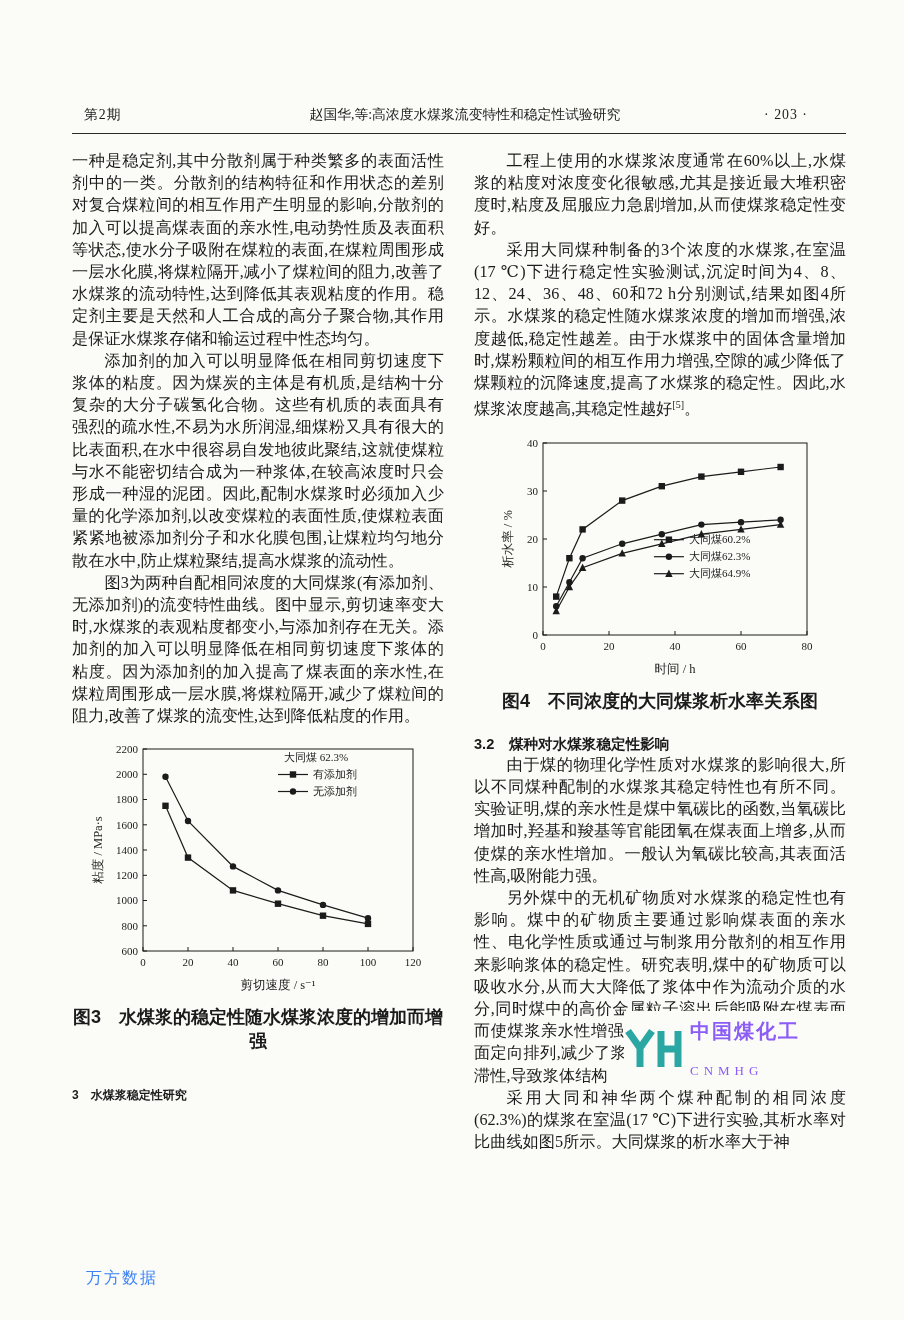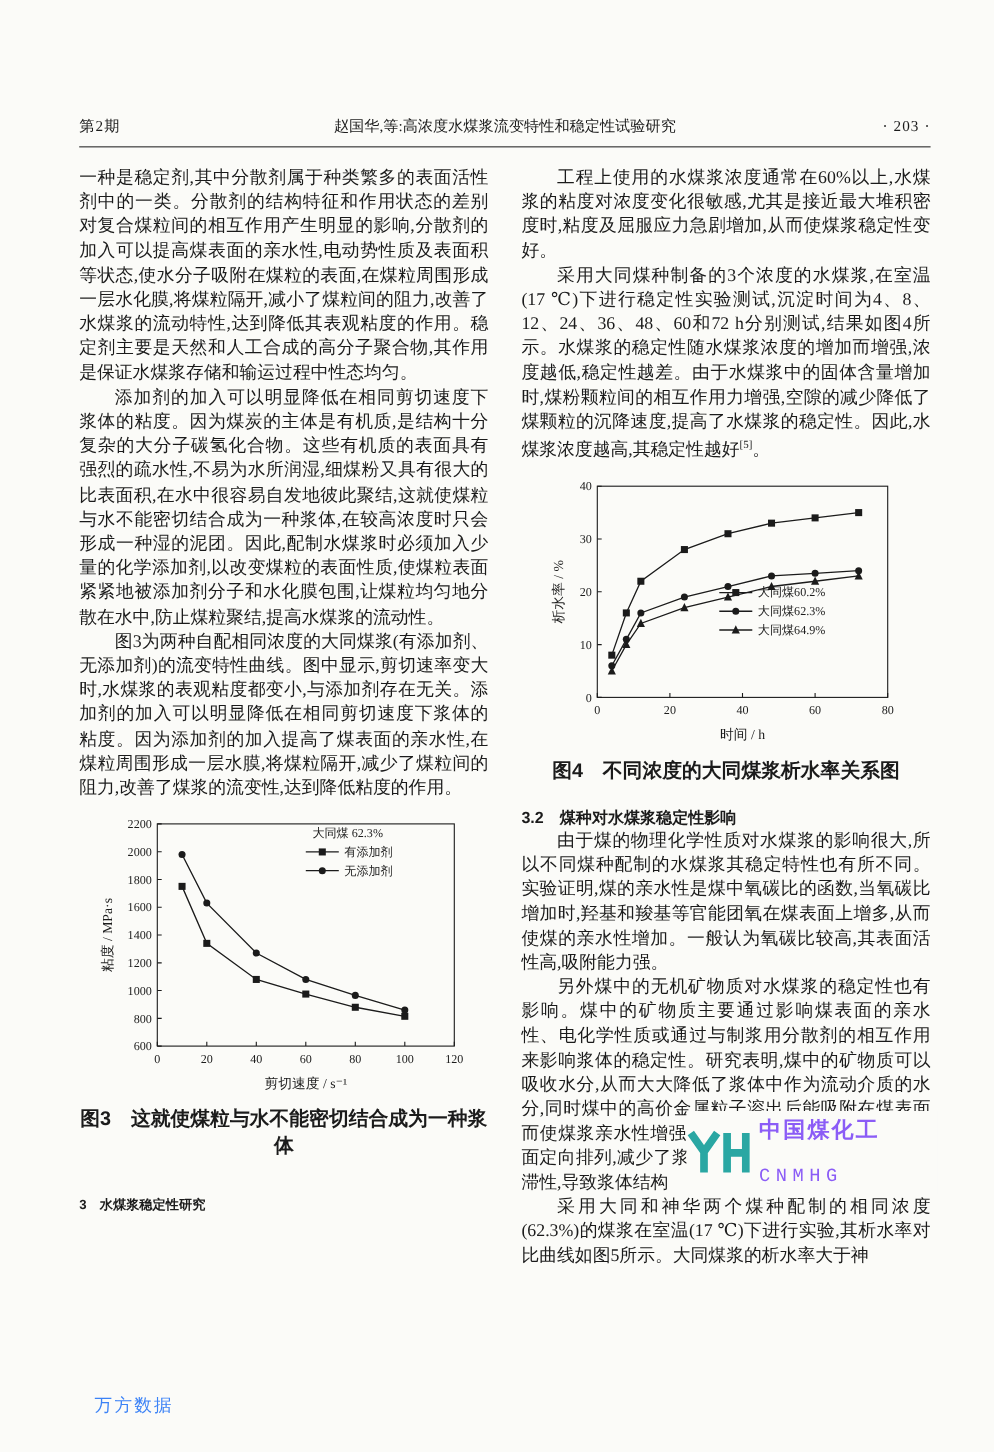--- a/index.html
+++ b/index.html
@@ -1,22 +1,22 @@
 <!DOCTYPE html>
 <html><head>
 <meta charset="utf-8">
 <style>
   html,body{margin:0;padding:0;background:#ffffff;}
   .page{width:904px;height:1320px;background:#fbfbf8;position:relative;overflow:hidden;
         font-family:"Liberation Serif","DejaVu Serif",serif;color:#1b1b1b;}
   .content{position:absolute;left:72px;top:106px;width:774px;}
-  .header{display:flex;align-items:baseline;font-size:13.8px;}
+  .header{display:flex;align-items:baseline;font-size:13.8px;margin-left:12px;}
   .issue{width:120px;letter-spacing:1px;}
   .running-title{flex:1;text-align:center;}
-  .pageno{width:120px;text-align:right;letter-spacing:1px;}
+  .pageno{width:120px;text-align:center;letter-spacing:1px;}
   .rule{border-top:1.7px solid #2b2b2b;margin-top:9px;}
   .cols{display:flex;gap:30px;margin-top:16px;align-items:flex-start;}
   .col{width:372px;position:relative;}
   p.para{margin:0;font-size:16.2px;line-height:22.2px;text-align:justify;}
   p.indent{text-indent:2em;}
   sup.ref{font-size:10px;}
   .chart{margin:12px auto 0;}
   .chart text{font-family:"Liberation Serif","DejaVu Serif",serif;fill:#1b1b1b;}
   .chart .tick{font-size:11px;}
   .chart .axis{font-size:12.5px;}
@@ -26,21 +26,21 @@
            font-family:"Liberation Sans","DejaVu Sans",sans-serif;}
   .subsec-heading{font-weight:bold;font-size:14.6px;margin:40px 0 0 0;
            font-family:"Liberation Sans","DejaVu Sans",sans-serif;}
   .sub32{margin-top:22px;}
   .mt12{margin-top:12px;}
   .cw-watermark{position:absolute;right:-6px;bottom:66px;width:228px;height:76px;background:#fbfbf8;
        display:flex;align-items:center;gap:8px;z-index:5;}
   .cw-text{color:#8b5cf6;line-height:1.25;}
   .cw-line1{font-size:20px;font-weight:bold;letter-spacing:2px;
            font-family:"Liberation Sans","DejaVu Sans",sans-serif;}
-  .cw-line2{font-size:17px;letter-spacing:5px;font-family:Liberation Mono, monospace;margin-top:19px;}
+  .cw-line2{font-size:13px;letter-spacing:5px;font-family:Liberation Serif, serif;margin-top:19px;}
   .footer-stamp{position:absolute;left:86px;top:1268px;font-size:16px;color:#3b82f6;letter-spacing:2px;}
 </style>
 </head>
 <body>
 
 <div class="page">
   <div class="content">
 
     <div class="header">
       <div class="issue">第2期</div>
@@ -106,21 +106,21 @@
               <circle cx="234.0" cy="165.9" r="3.2" fill="#1b1b1b"></circle>
               <circle cx="279.0" cy="179.2" r="3.2" fill="#1b1b1b"></circle>
               <text x="195.0" y="22.0" class="tick">大同煤 62.3%</text>
               <line x1="189.0" y1="35.5" x2="219.0" y2="35.5" stroke="#1b1b1b" stroke-width="1.2"></line>
               <rect x="200.8" y="32.3" width="6.4" height="6.4" fill="#1b1b1b"></rect>
               <text x="224.0" y="39.0" class="tick">有添加剂</text>
               <line x1="189.0" y1="52.5" x2="219.0" y2="52.5" stroke="#1b1b1b" stroke-width="1.2"></line>
               <circle cx="204.0" cy="52.5" r="3.2" fill="#1b1b1b"></circle>
               <text x="224.0" y="56.0" class="tick">无添加剂</text>
             </svg></div>
-        <div class="caption">图3　这就使煤粒与水不能密切结合成为一种浆体</div>
+        <div class="caption">图3　水煤浆的稳定性随水煤浆浓度的增加而增强</div>
         <h2 class="sec-heading">3　水煤浆稳定性研究</h2>
       </div>
 
       <div class="col">
         <p class="para indent">工程上使用的水煤浆浓度通常在60%以上,水煤浆的粘度对浓度变化很敏感,尤其是接近最大堆积密度时,粘度及屈服应力急剧增加,从而使煤浆稳定性变好。</p>
         <p class="para indent"><span>采用大同煤种制备的3个浓度的水煤浆,在室温(17 ℃)下进行稳定性实验测试,沉淀时间为4、8、12、24、36、48、60和72 h分别测试,结果如图4所示。水煤浆的稳定性随水煤浆浓度的增加而增强,浓度越低,稳定性越差。由于水煤浆中的固体含量增加时,煤粉颗粒间的相互作用力增强,空隙的减少降低了煤颗粒的沉降速度,提高了水煤浆的稳定性。因此,水煤浆浓度越高,其稳定性越好</span><sup class="ref">[5]</sup><span>。</span></p>
         <div class="chart" style="width:322px;height:248px"><svg xmlns="http://www.w3.org/2000/svg" width="322" height="248">
               <rect x="44" y="10" width="264" height="192" fill="none" stroke="#1b1b1b" stroke-width="1"></rect>
               <line x1="44.0" y1="202" x2="44.0" y2="198" stroke="#1b1b1b" stroke-width="1"></line>
               <text x="44.0" y="217" text-anchor="middle" class="tick">0</text>

